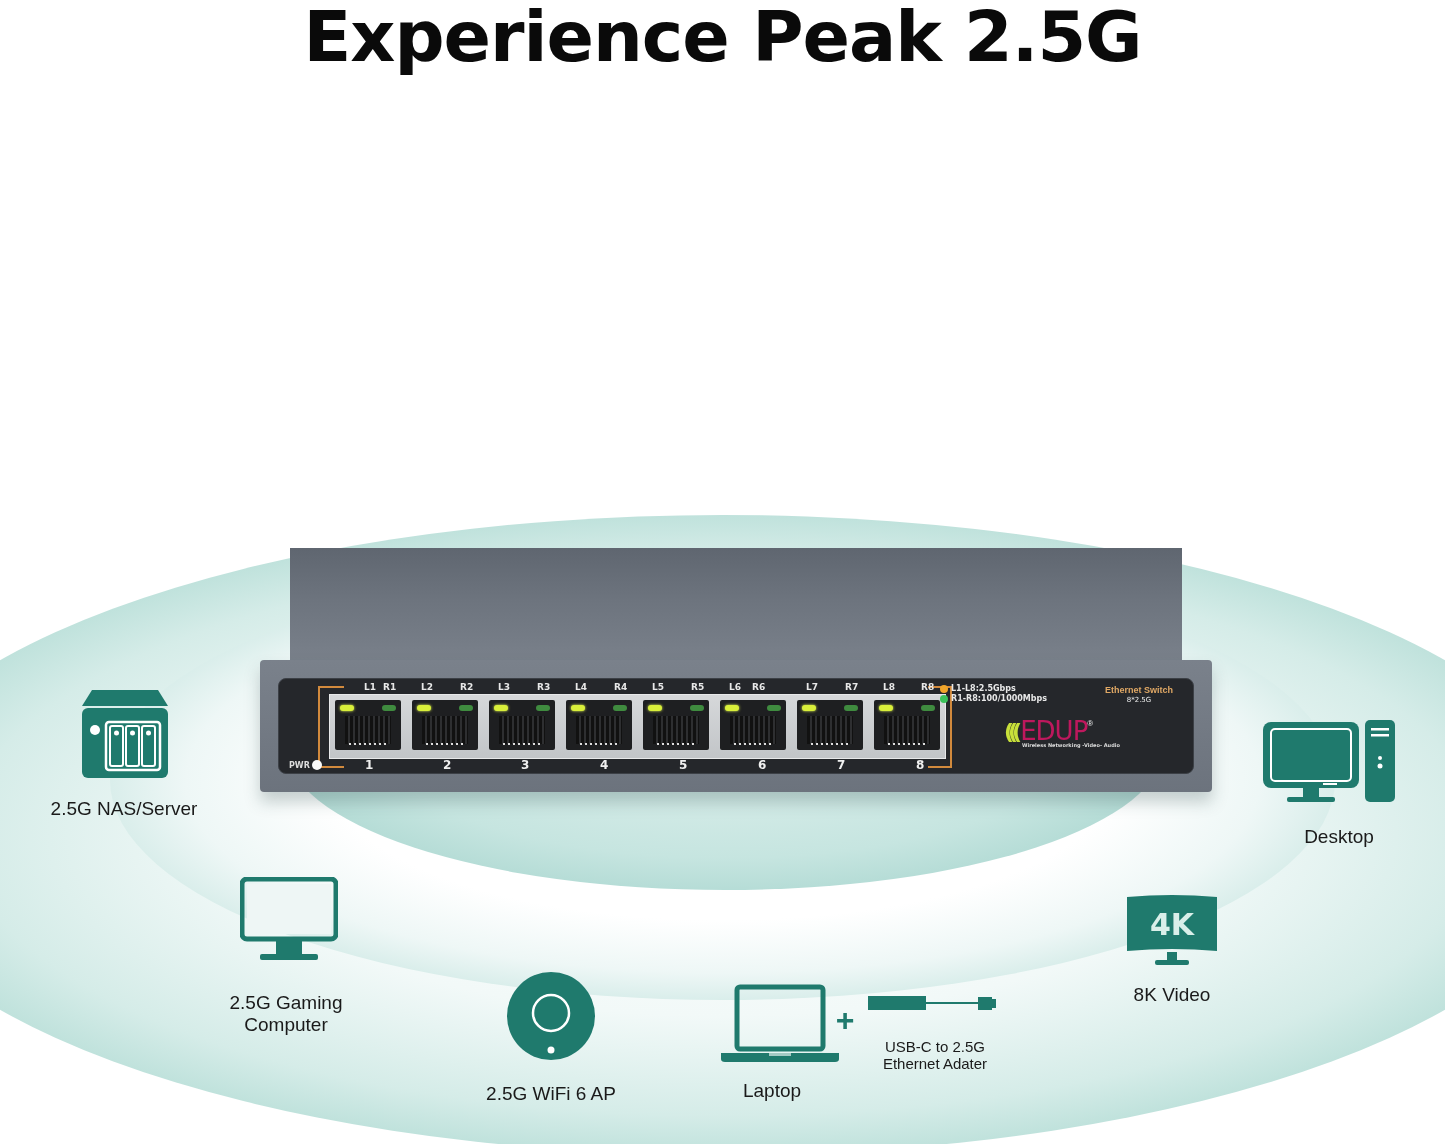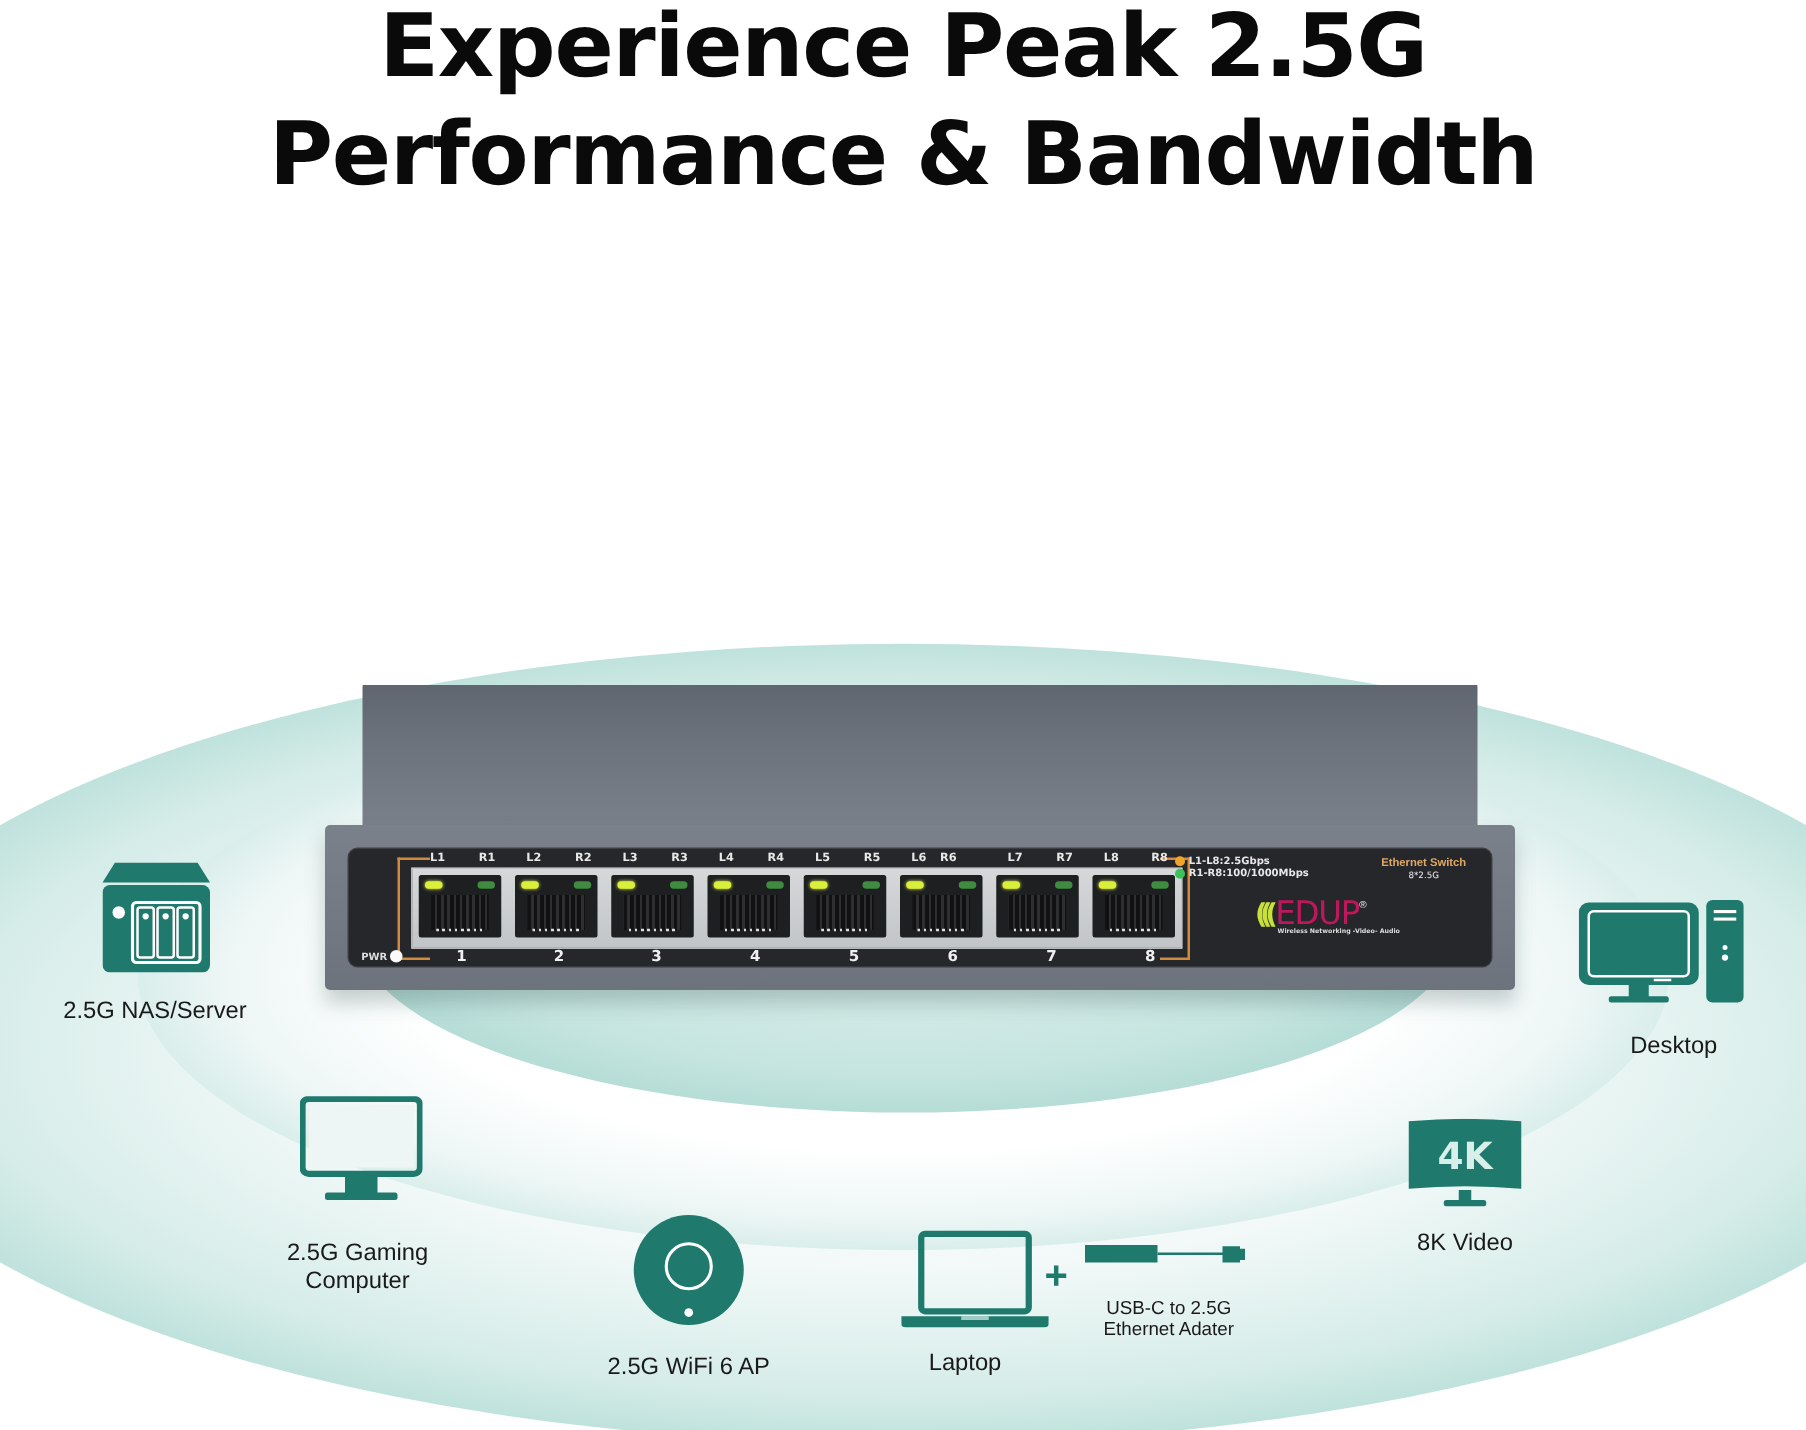--- a/index.html
+++ b/index.html
@@ -118,21 +118,20 @@
     position: absolute; font-family: "Liberation Sans", sans-serif; font-size: 19px;
     color: #1a1a1a; text-align: center; line-height: 22px; white-space: nowrap;
   }
   svg { display: block; }
 </style>
 </head>
 <body>
 
 <div class="title">
   <span class="l1">Experience Peak 2.5G</span>
-  <span class="l2">Performance &amp; Bandwidth</span>
 </div>
 
 <div class="ring outer"></div>
 <div class="ring mid"></div>
 <div class="ring inner"></div>
 
 <div>
   <div class="switch-top"></div>
   <div class="switch-front"></div>
   <div class="panel"></div>
@@ -182,21 +181,21 @@
       <div class="jack"></div>
       <div class="pins"></div>
     </div>
   <div class="port" style="left:874px">
       <div class="led-l"></div>
       <div class="led-r"></div>
       <div class="jack"></div>
       <div class="pins"></div>
     </div>
 
-  <span class="plabel" style="left:344px">L1</span>
+  <span class="plabel" style="left:364px">L1</span>
   <span class="plabel" style="left:383px">R1</span>
   <span class="plabel" style="left:421px">L2</span>
   <span class="plabel" style="left:460px">R2</span>
   <span class="plabel" style="left:498px">L3</span>
   <span class="plabel" style="left:537px">R3</span>
   <span class="plabel" style="left:575px">L4</span>
   <span class="plabel" style="left:614px">R4</span>
   <span class="plabel" style="left:652px">L5</span>
   <span class="plabel" style="left:691px">R5</span>
   <span class="plabel" style="left:729px">L6</span>

